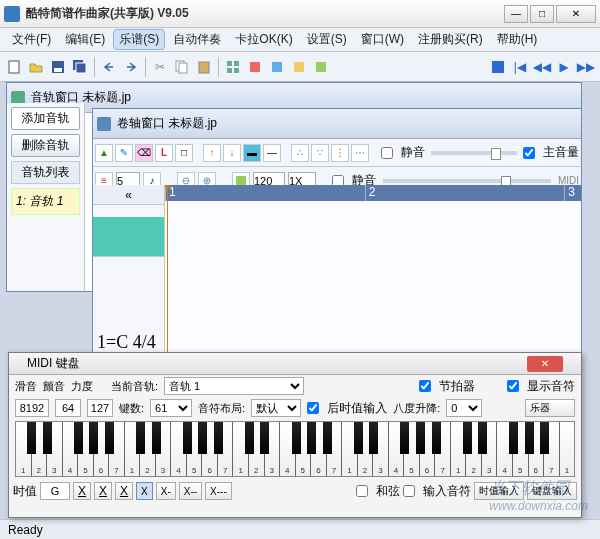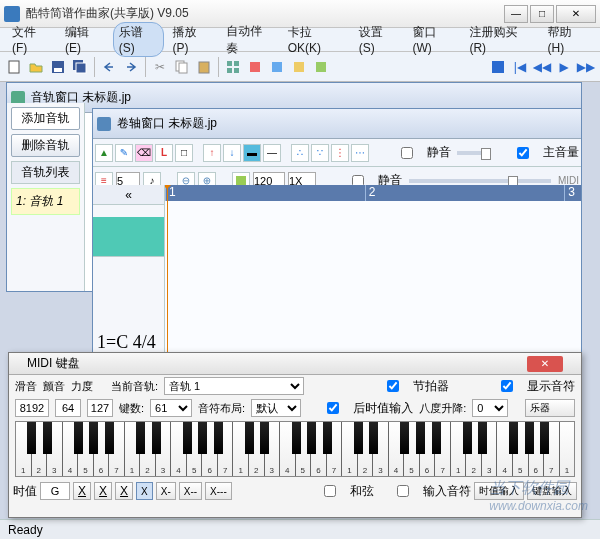--- a/index.html
+++ b/index.html
@@ -1,27 +1,27 @@
 <!DOCTYPE html>
 <html><head>
 <meta charset="utf-8">
 <style>
 * { box-sizing: border-box; margin: 0; padding: 0; font-family: "Microsoft YaHei", SimSun, sans-serif; font-size: 12px; }
 body { background: #f0f0f0; width: 600px; height: 539px; overflow: hidden; position: relative; }
 
 .titlebar { background: linear-gradient(#fdfdfd,#eaeaea); height: 28px; display: flex; align-items: center; padding: 0 4px; border-bottom: 1px solid #c4c4c4; }
 .titlebar .icon { width: 16px; height: 16px; background: #3a7abd; border-radius: 2px; margin-right: 6px; }
-.titlebar .title { flex: 1; color: #333; }
+.titlebar .title { flex: 1; color: #333; font-weight: bold; }
 .winbtns { display: flex; gap: 2px; }
 .winbtn { width: 24px; height: 18px; border: 1px solid #aaa; background: linear-gradient(#fdfdfd,#e0e0e0); display: flex; align-items: center; justify-content: center; font-size: 10px; cursor: pointer; }
 .winbtn.close { width: 40px; }
 
 .menubar { background: #eef3fa; height: 24px; display: flex; align-items: center; padding: 0 6px; gap: 2px; border-bottom: 1px solid #c4c4c4; }
 .menuitem { padding: 2px 6px; cursor: pointer; color: #222; }
-.menuitem.highlight { background: #cfe0f5; border: 1px solid #8ab0dd; border-radius: 12px; padding: 1px 5px; }
+.menuitem.highlight { background: #cfe0f5; border: 1px solid #8ab0dd; border-radius: 4px; padding: 1px 5px; }
 
 .toolbar { background: #eef3fa; height: 30px; display: flex; align-items: center; padding: 0 4px; gap: 2px; border-bottom: 1px solid #bcbcbc; }
 .tbtn { width: 20px; height: 20px; display: flex; align-items: center; justify-content: center; cursor: pointer; border: 1px solid transparent; }
 .tsep { width: 1px; height: 20px; background: #bbb; margin: 0 2px; }
 .spacer { flex: 1; }
 
 .workspace { position: absolute; top: 82px; left: 0; right: 0; bottom: 20px; background: #cfd7e6; }
 
 .track-win { position: absolute; top: 0; left: 6px; width: 576px; height: 210px; background: #fff; border: 1px solid #6a8db8; }
 .subtitle { background: linear-gradient(#eaf0fa,#cdd9ec); height: 30px; display: flex; align-items: center; padding: 0 4px; gap: 6px; border-bottom: 1px solid #9ab; }
@@ -30,21 +30,21 @@
 .sidebtn { border: 1px solid #9ab; background: linear-gradient(#fff,#e4e9f1); padding: 2px; text-align: center; cursor: pointer; border-radius: 2px; }
 .sidebtn.sel { background: #ffffff; }
 .sidelabel { background: #e8ecf4; border: 1px solid #bcc; padding: 2px; text-align: center; }
 .trackitem { background: #fff7cc; border: 1px solid #cfa; padding: 4px; cursor: pointer; font-style: italic; }
 
 .roll-win { position: absolute; top: 26px; left: 92px; width: 490px; height: 252px; background: #fff; border: 1px solid #6a8db8; z-index: 2; }
 .roll-toolbar { height: 28px; background: #f2f5fb; border-bottom: 1px solid #bcc; display: flex; align-items: center; padding: 0 2px; gap: 2px; overflow: hidden; }
 .roll-toolbar2 { height: 28px; background: #f2f5fb; border-bottom: 1px solid #bcc; display: flex; align-items: center; padding: 0 2px; gap: 3px; }
 .rtbtn { width: 18px; height: 18px; border: 1px solid #bcc; background: #fff; display: flex; align-items: center; justify-content: center; cursor: pointer; font-size: 10px; }
 .combo { height: 18px; border: 1px solid #aaa; background: #fff; font-size: 11px; }
-.chk { display: flex; align-items: center; gap: 14px; font-size: 11px; margin-left: 20px; }
+.chk { display: flex; align-items: center; gap: 8px; font-size: 11px; }
 .chk input { width: 12px; height: 12px; }
 .roll-area { position: absolute; top: 76px; left: 0; right: 0; bottom: 0; background: #fff; display: flex; }
 .roll-left { width: 72px; background: #f5f7fb; border-right: 1px solid #bcc; display: flex; flex-direction: column; }
 .roll-rewind { height: 20px; background: #eaeef6; border-bottom: 1px solid #bcc; display: flex; align-items: center; justify-content: center; }
 .roll-clip { height: 40px; background: #4fc9b5; border-bottom: 1px solid #bcc; margin-top: 12px; }
 .roll-sig { padding: 6px 4px; font-size: 18px; font-family: serif; }
 .roll-main { flex: 1; position: relative; background: #fafcff; overflow: hidden; }
 .ruler { height: 16px; background: #5a7aac; color: #fff; position: relative; font-size: 10px; }
 .ruler .mk { position: absolute; top: 0; height: 100%; border-left: 1px solid #9cb8de; padding-left: 3px; }
 .playhead { position: absolute; top: 0; bottom: 0; width: 1px; background: #e47b00; }
@@ -88,21 +88,20 @@
     <div class="winbtn">—</div>
     <div class="winbtn">□</div>
     <div class="winbtn close">✕</div>
   </div>
 </div>
 
 <div class="menubar">
   <div class="menuitem">文件(F)</div>
   <div class="menuitem">编辑(E)</div>
   <div class="menuitem highlight">乐谱(S)</div>
-  <div class="menuitem">播放(P)</div>
   <div class="menuitem">自动伴奏</div>
   <div class="menuitem">卡拉OK(K)</div>
   <div class="menuitem">设置(S)</div>
   <div class="menuitem">窗口(W)</div>
   <div class="menuitem">注册购买(R)</div>
   <div class="menuitem">帮助(H)</div>
 </div>
 
 <div class="toolbar">
   <div class="tbtn">

